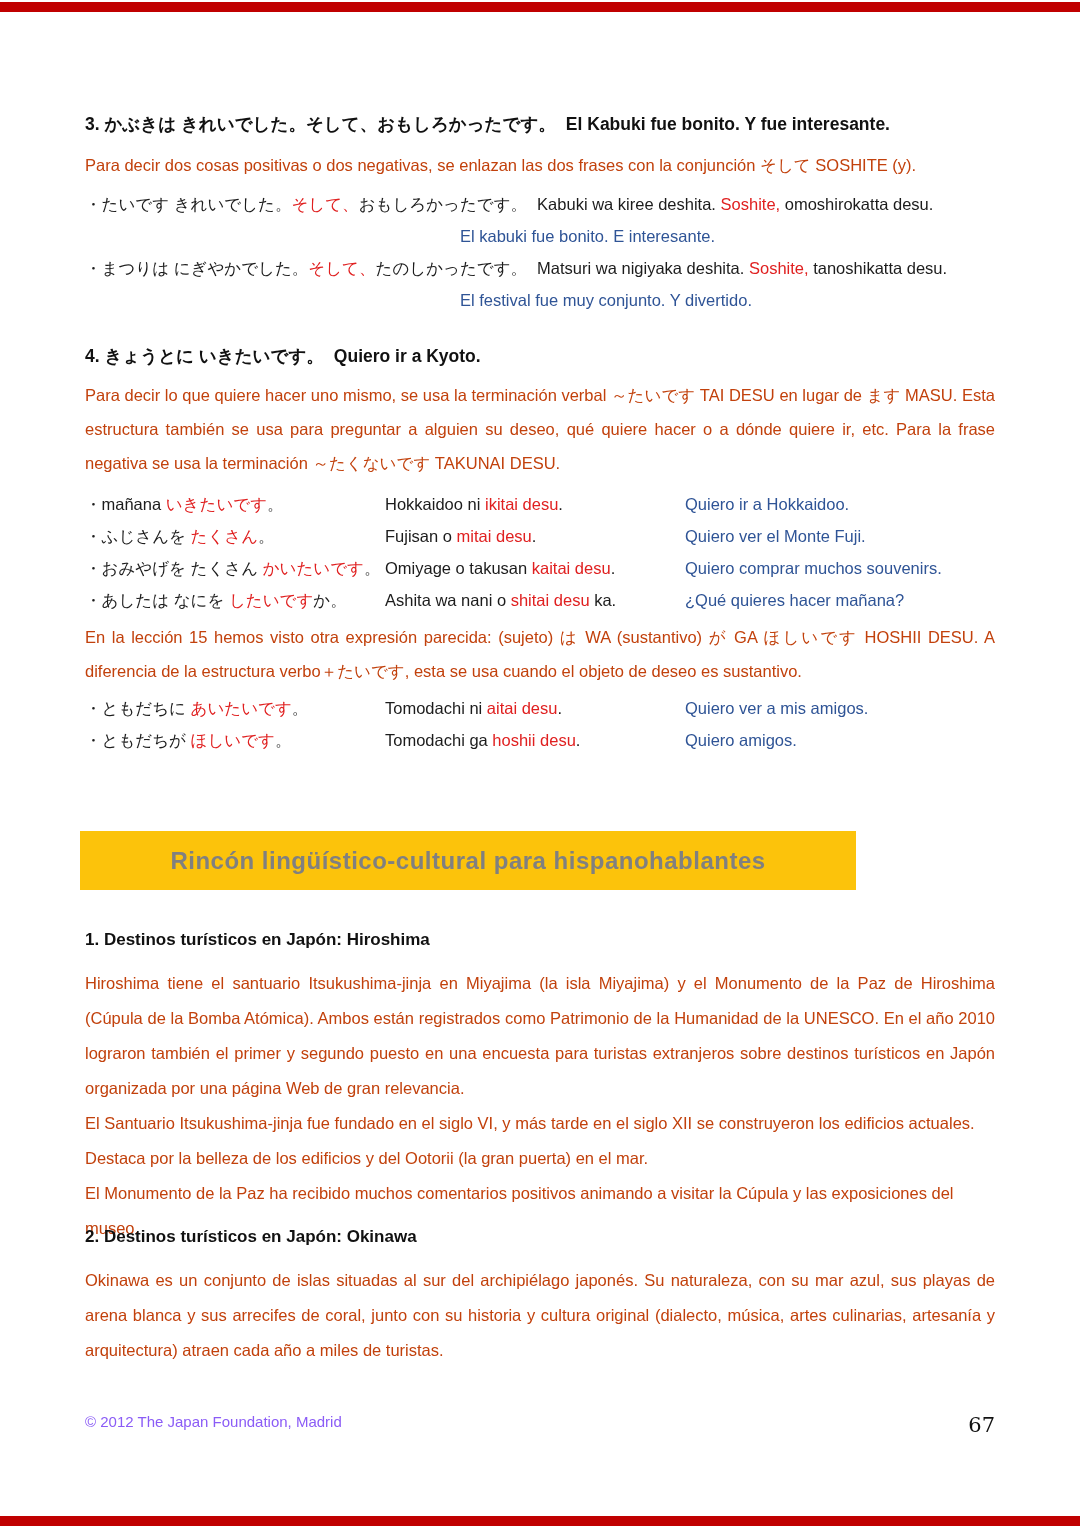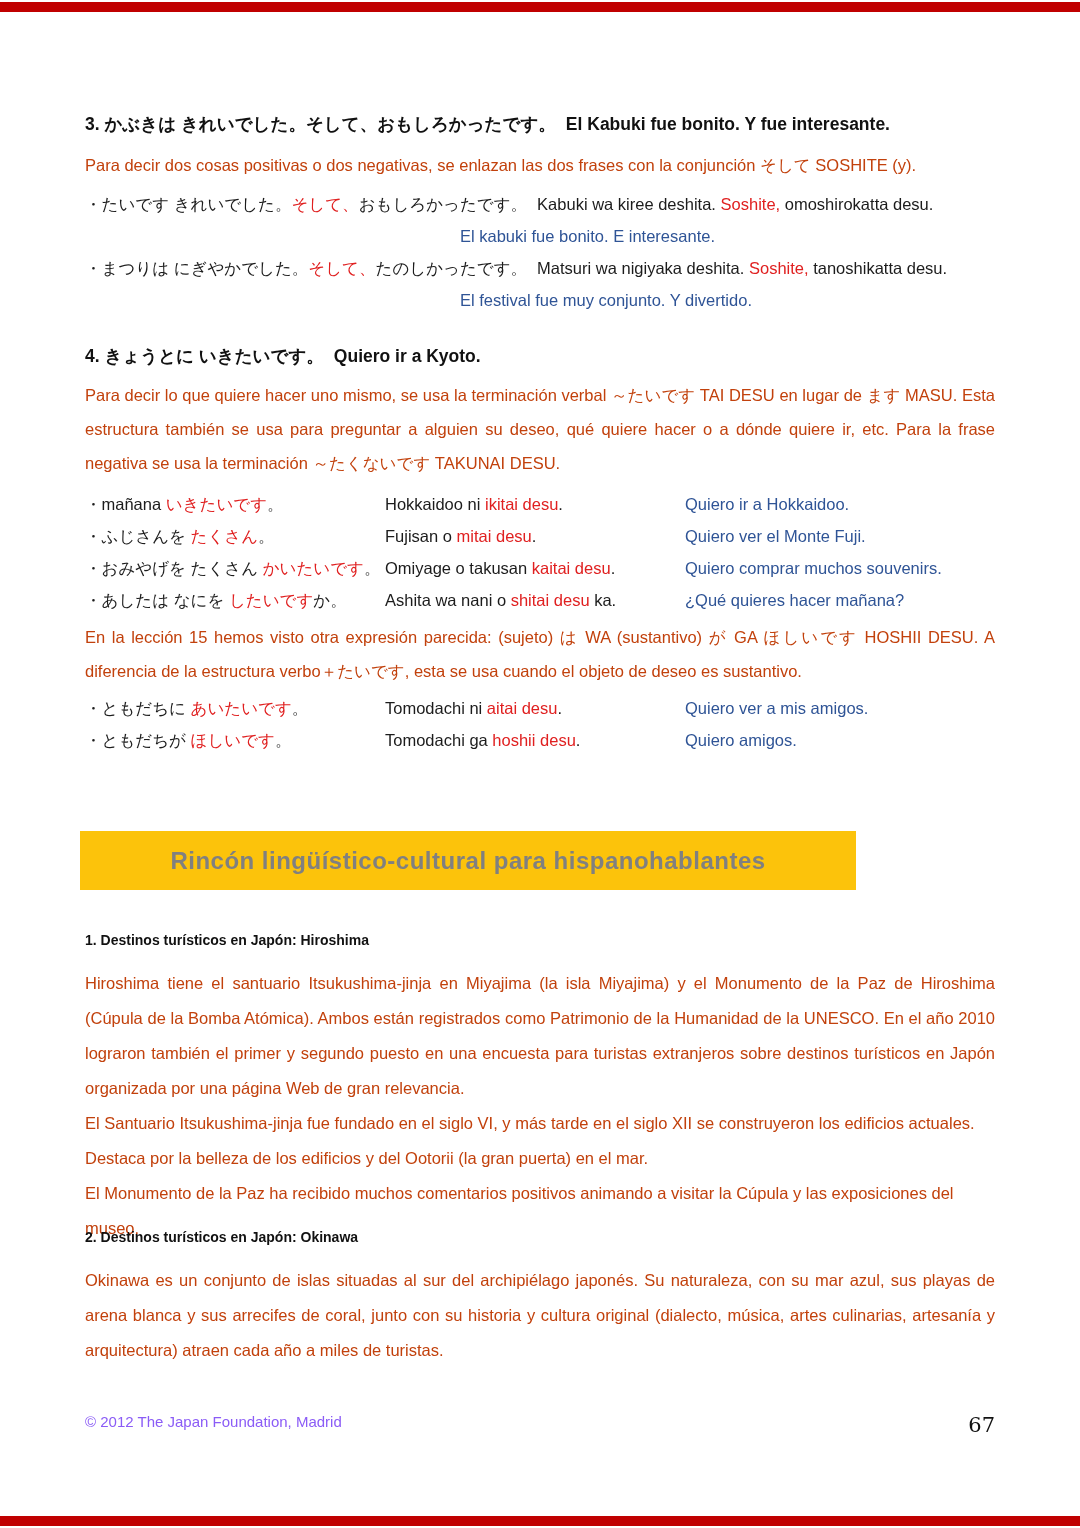--- a/index.html
+++ b/index.html
@@ -53,21 +53,21 @@
 
   #banner {
     position:absolute; top:831px; left:80px; width:776px; height:59px;
     background:#FCC30B; display:flex; align-items:center; justify-content:center;
   }
   #banner .banner-title {
     font-size:24px; font-weight:bold; color:#808080; letter-spacing:0.5px;
   }
 
   #cult1 { top:928px; }
-  #cult1 .sec-heading, #cult2 .sec-heading { font-size:14px; margin-bottom:14px; }
+  #cult1 .sec-heading, #cult2 .sec-heading { font-size:17px; margin-bottom:14px; }
   #cult1 p.body-text, #cult2 p.body-text { line-height:35px; }
   #cult2 { top:1225px; }
 
   #footer {
     position:absolute; top:1413px; left:85px; width:910px;
     display:flex; justify-content:space-between; align-items:flex-start;
   }
   #footer .copyright { font-size:15px; color:#8b5cf6; }
   #footer .page-number {
     font-family:"DejaVu Serif","Liberation Serif",serif;

